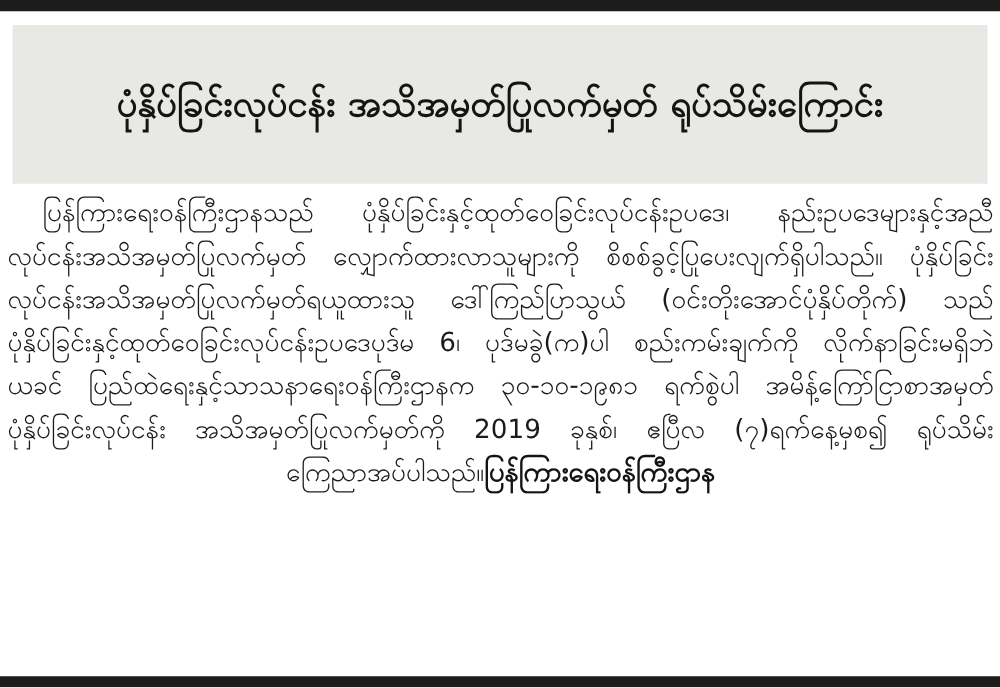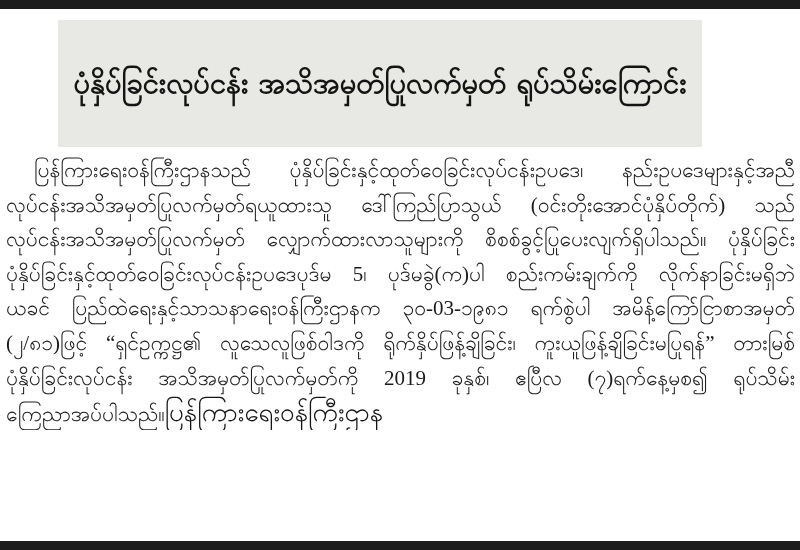--- a/index.html
+++ b/index.html
@@ -18,29 +18,28 @@
     width: 800px;
     height: 9px;
     background: #1c1c1c;
   }
   .bar.top { top: 0; }
   .bar.bottom { bottom: 0; }
   .title-box {
     position: absolute;
     left: 10px;
     top: 20px;
-    width: 644px;
+    width: 780px;
     height: 127px;
     background: #e8e8e5;
     display: flex;
     flex-direction: column;
     align-items: center;
     justify-content: center;
     overflow: hidden;
-    margin-left: 48px;
   }
   .title-line {
     font-size: 29px;
     font-weight: bold;
     line-height: 55px;
     height: 55px;
     overflow: hidden;
     text-align: center;
     white-space: nowrap;
     color: #141414;
@@ -52,57 +51,55 @@
     width: 789px;
     font-size: 21px;
     color: #1b1b1b;
   }
   .body-line {
     height: 34.6px;
     line-height: 34.6px;
     overflow: hidden;
     text-align: justify;
     text-align-last: justify;
-    font-family: Liberation Serif, serif;
   }
   .body-line.indent { text-indent: 28px; }
   .last-row {
     height: 34.6px;
     line-height: 34.6px;
     overflow: hidden;
     display: flex;
-    justify-content: flex-start;
+    justify-content: center;
     align-items: baseline;
   }
   .closing { text-align: left; }
   .signature {
-    font-weight: normal;
-    font-size: 26px;
+    font-weight: bold;
+    font-size: 22px;
     text-align: right;
     color: #141414;
   }
 </style>
 </head>
 <body>
 
 <div class="page">
 
   <div class="bar top"></div>
 
   <div class="title-box">
     <div class="title-line">ပုံနှိပ်ခြင်းလုပ်ငန်း အသိအမှတ်ပြုလက်မှတ် ရုပ်သိမ်းကြောင်း</div>
   </div>
 
   <div class="body-text">
     <div class="body-line indent">ပြန်ကြားရေးဝန်ကြီးဌာနသည် ပုံနှိပ်ခြင်းနှင့်ထုတ်ဝေခြင်းလုပ်ငန်းဥပဒေ၊ နည်းဥပဒေများနှင့်အညီ</div>
+    <div class="body-line">လုပ်ငန်းအသိအမှတ်ပြုလက်မှတ် လျှောက်ထားလာသူများကို စိစစ်ခွင့်ပြုပေးလျက်ရှိပါသည်။ ပုံနှိပ်ခြင်း</div>
     <div class="body-line">လုပ်ငန်းအသိအမှတ်ပြုလက်မှတ်ရယူထားသူ ဒေါ်ကြည်ပြာသွယ် (ဝင်းတိုးအောင်ပုံနှိပ်တိုက်) သည်</div>
-    <div class="body-line">လုပ်ငန်းအသိအမှတ်ပြုလက်မှတ် လျှောက်ထားလာသူများကို စိစစ်ခွင့်ပြုပေးလျက်ရှိပါသည်။ ပုံနှိပ်ခြင်း</div>
-    <div class="body-line">ပုံနှိပ်ခြင်းနှင့်ထုတ်ဝေခြင်းလုပ်ငန်းဥပဒေပုဒ်မ 5၊ ပုဒ်မခွဲ(က)ပါ စည်းကမ်းချက်ကို လိုက်နာခြင်းမရှိဘဲ</div>
-    <div class="body-line">ယခင် ပြည်ထဲရေးနှင့်သာသနာရေးဝန်ကြီးဌာနက ၃၀-03-၁၉၈၁ ရက်စွဲပါ အမိန့်ကြော်ငြာစာအမှတ်</div>
-    <div class="body-line">(၂/၈၁)ဖြင့် “ရှင်ဥက္ကဋ္ဌ၏ လူသေလူဖြစ်ဝါဒကို ရိုက်နှိပ်ဖြန့်ချိခြင်း၊ ကူးယူဖြန့်ချိခြင်းမပြုရန်” တားမြစ်</div>
+    <div class="body-line">ပုံနှိပ်ခြင်းနှင့်ထုတ်ဝေခြင်းလုပ်ငန်းဥပဒေပုဒ်မ 6၊ ပုဒ်မခွဲ(က)ပါ စည်းကမ်းချက်ကို လိုက်နာခြင်းမရှိဘဲ</div>
+    <div class="body-line">ယခင် ပြည်ထဲရေးနှင့်သာသနာရေးဝန်ကြီးဌာနက ၃၀-၁၀-၁၉၈၁ ရက်စွဲပါ အမိန့်ကြော်ငြာစာအမှတ်</div>
     <div class="body-line">ပုံနှိပ်ခြင်းလုပ်ငန်း အသိအမှတ်ပြုလက်မှတ်ကို 2019 ခုနှစ်၊ ဧပြီလ (၇)ရက်နေ့မှစ၍ ရုပ်သိမ်း</div>
     <div class="last-row">
       <span class="closing">ကြေညာအပ်ပါသည်။</span>
       <span class="signature">ပြန်ကြားရေးဝန်ကြီးဌာန</span>
     </div>
   </div>
 
   <div class="bar bottom"></div>
 
 </div>

